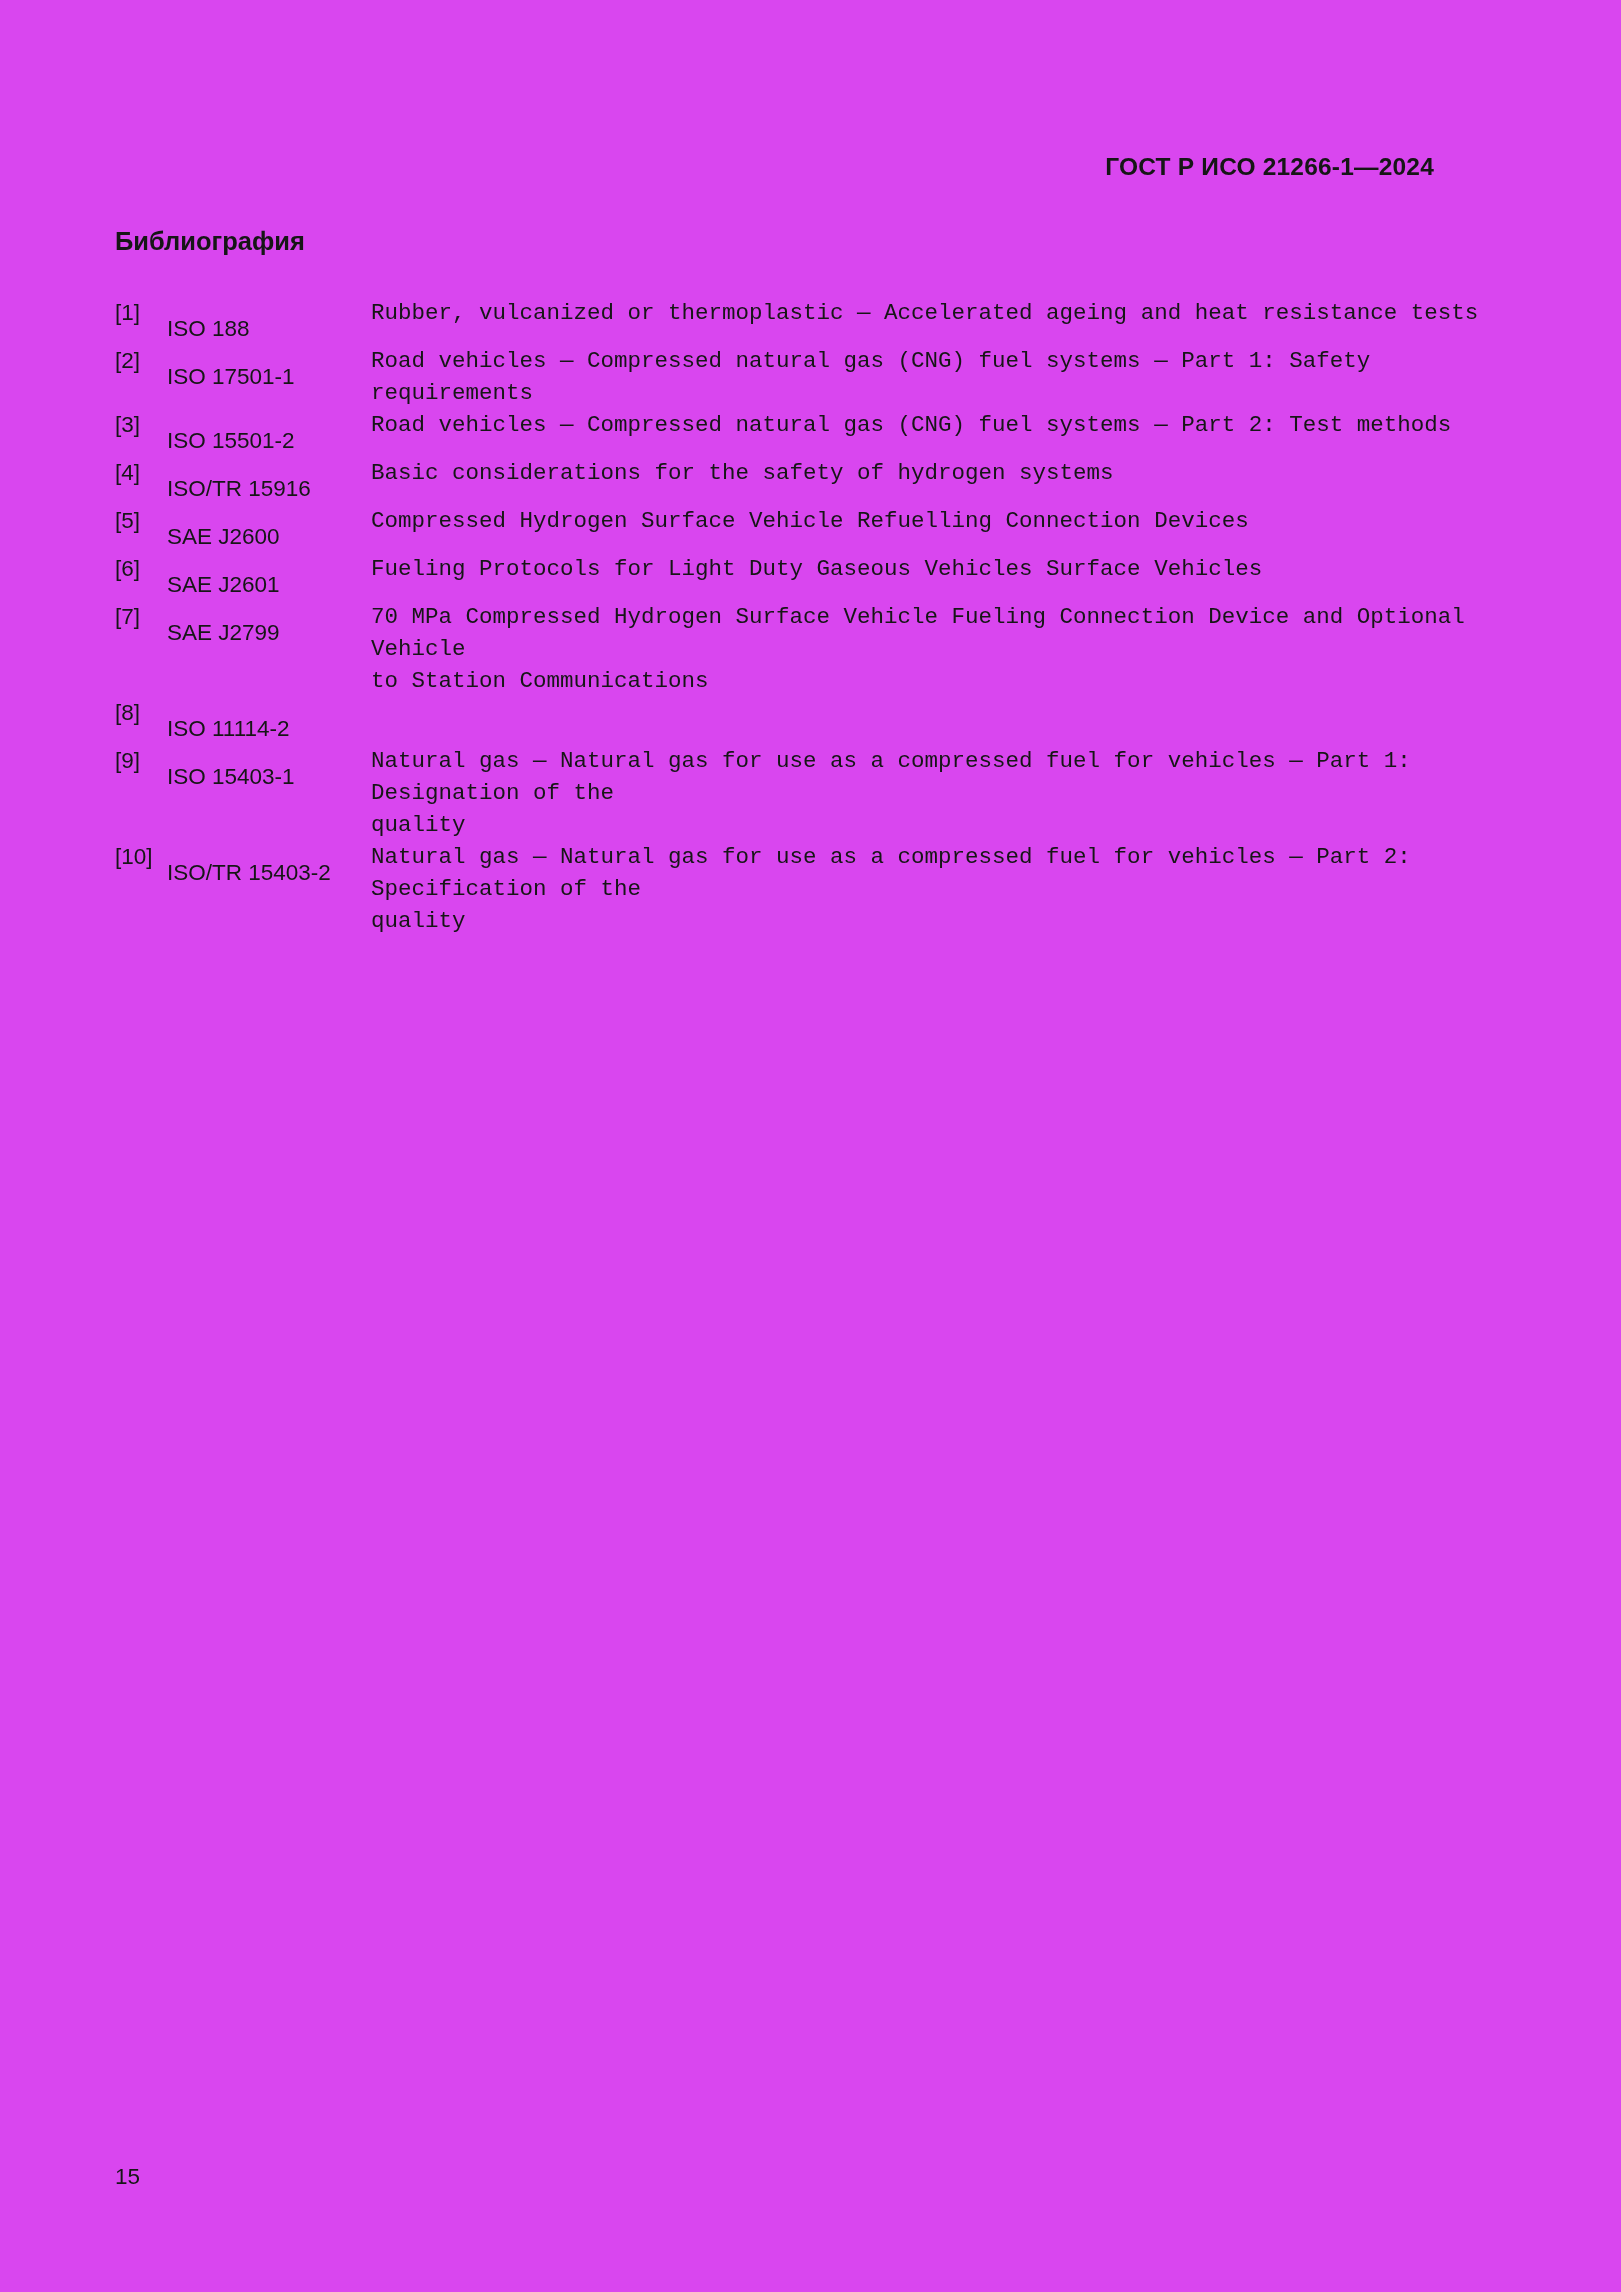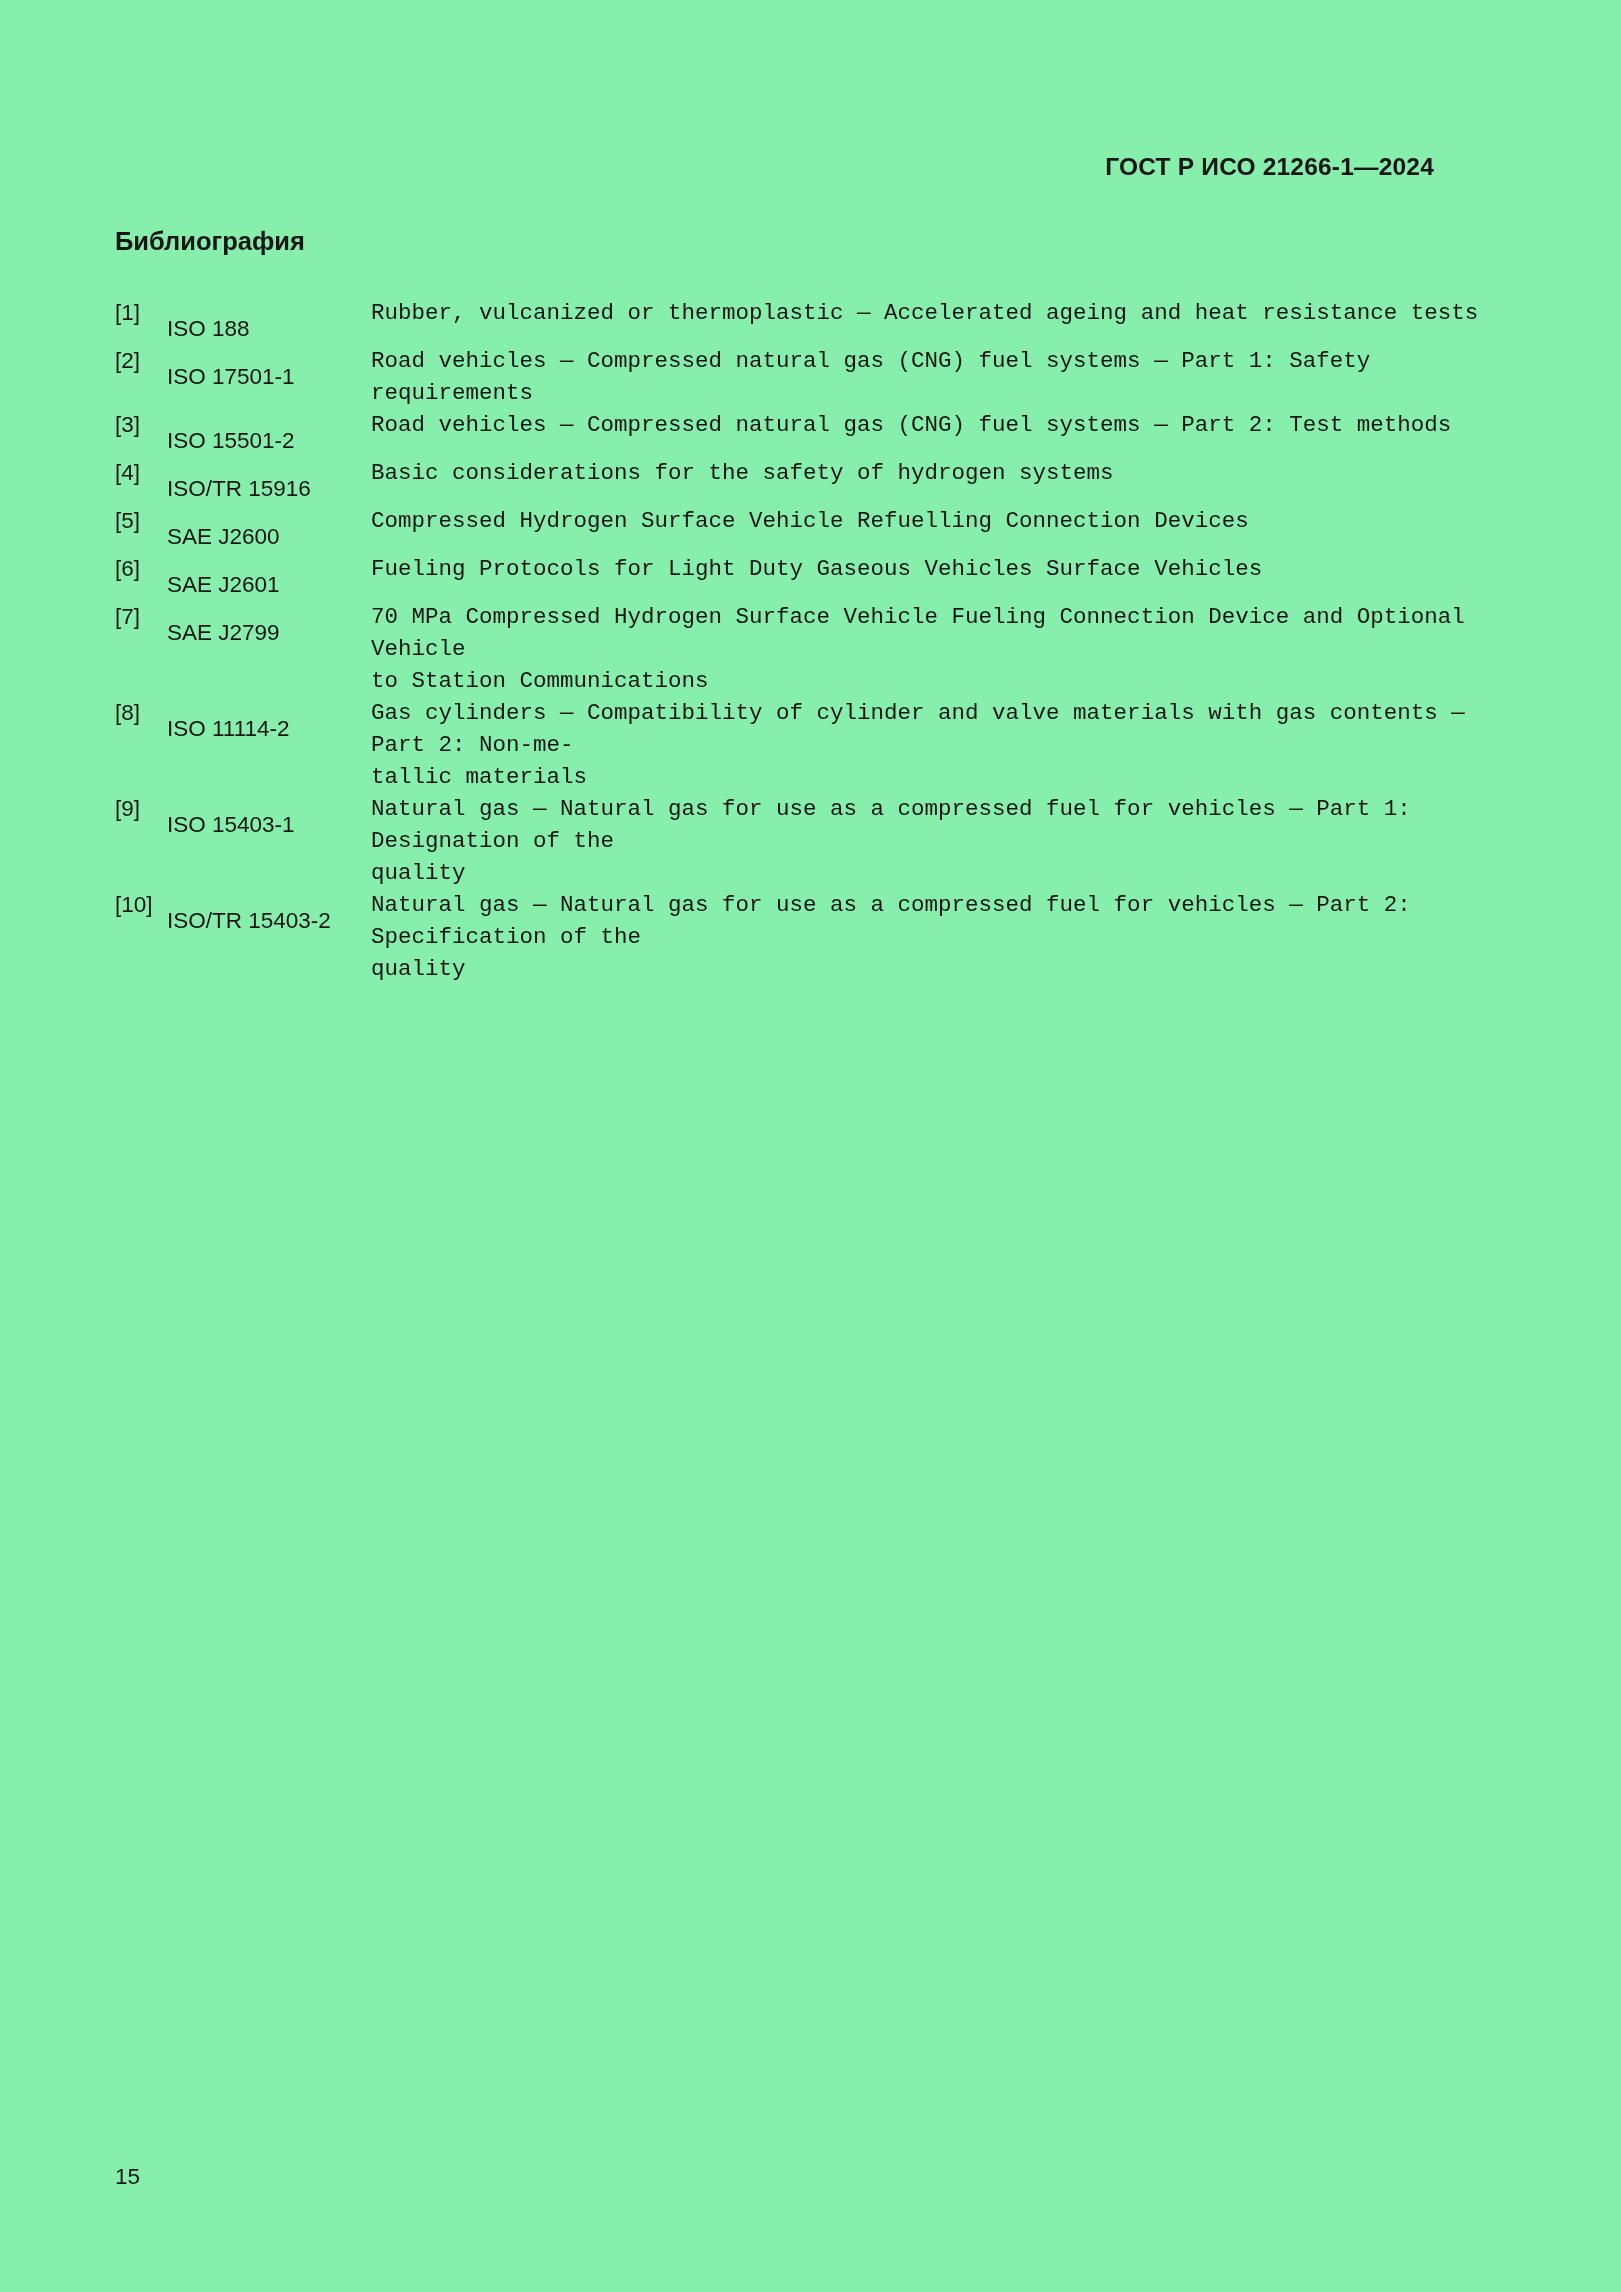--- a/index.html
+++ b/index.html
@@ -2,21 +2,21 @@
 <html><head>
 <meta charset="utf-8">
 <style>
   * { margin: 0; padding: 0; box-sizing: border-box; }
   html, body { background: #d9d9d9; }
   .page {
     position: relative;
     width: 1621px;
     height: 2293px;
     margin: 0 auto;
-    background: #86efac;
+    background: #d946ef;
     font-family: "Liberation Sans", sans-serif;
     color: #161616;
     overflow: hidden;
   }
   .doc-header {
     position: absolute;
     top: 153px;
     left: 115px;
     width: 1319px;
     text-align: right;
@@ -106,22 +106,20 @@
       <div class="ref-row">
         <span class="ref-num">[7]</span>
         <span class="ref-code">SAE J2799</span>
         <span class="ref-text">70 MPa Compressed Hydrogen Surface Vehicle Fueling Connection Device and Optional Vehicle
 to Station Communications</span>
       </div>
 
       <div class="ref-row">
         <span class="ref-num">[8]</span>
         <span class="ref-code">ISO 11114-2</span>
-        <span class="ref-text">Gas cylinders — Compatibility of cylinder and valve materials with gas contents — Part 2: Non-me-
-tallic materials</span>
       </div>
 
       <div class="ref-row">
         <span class="ref-num">[9]</span>
         <span class="ref-code">ISO 15403-1</span>
         <span class="ref-text">Natural gas — Natural gas for use as a compressed fuel for vehicles — Part 1: Designation of the
 quality</span>
       </div>
 
       <div class="ref-row">

